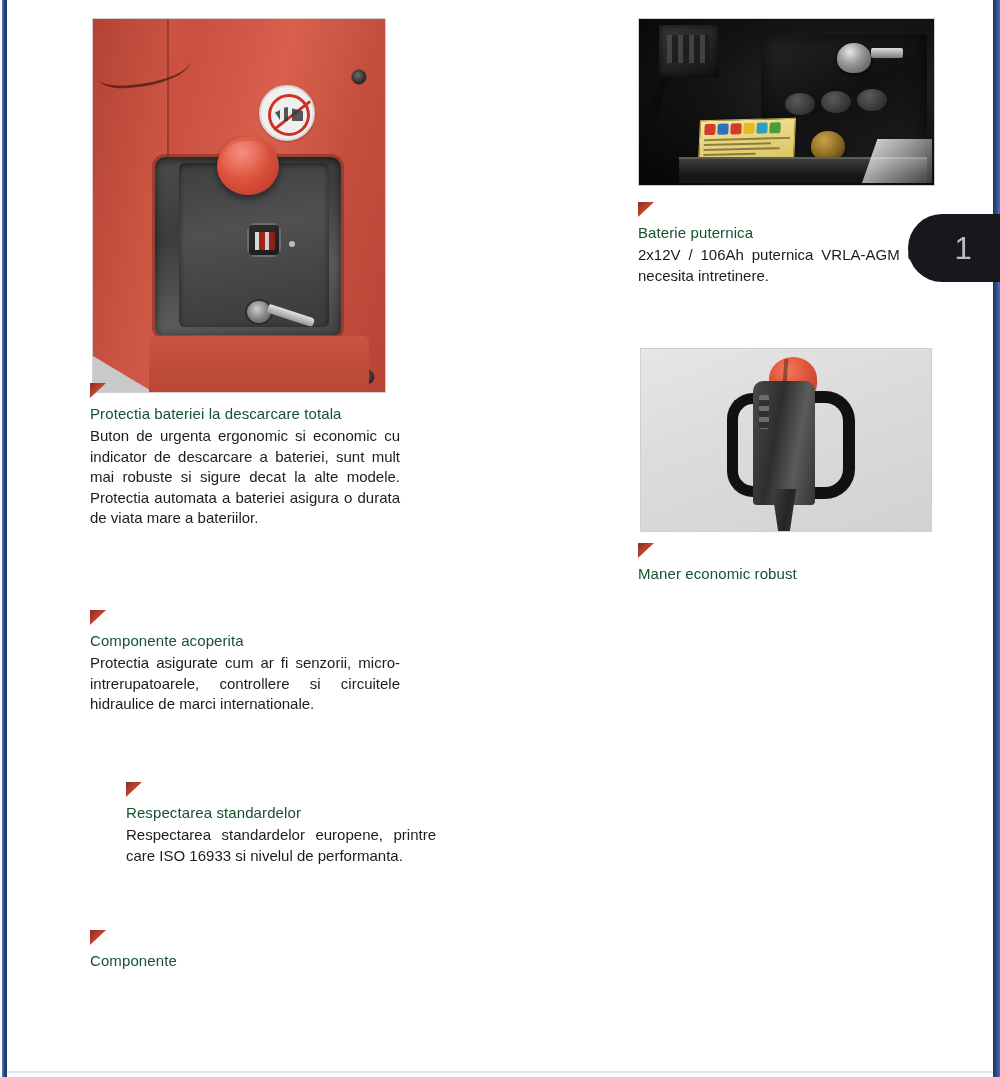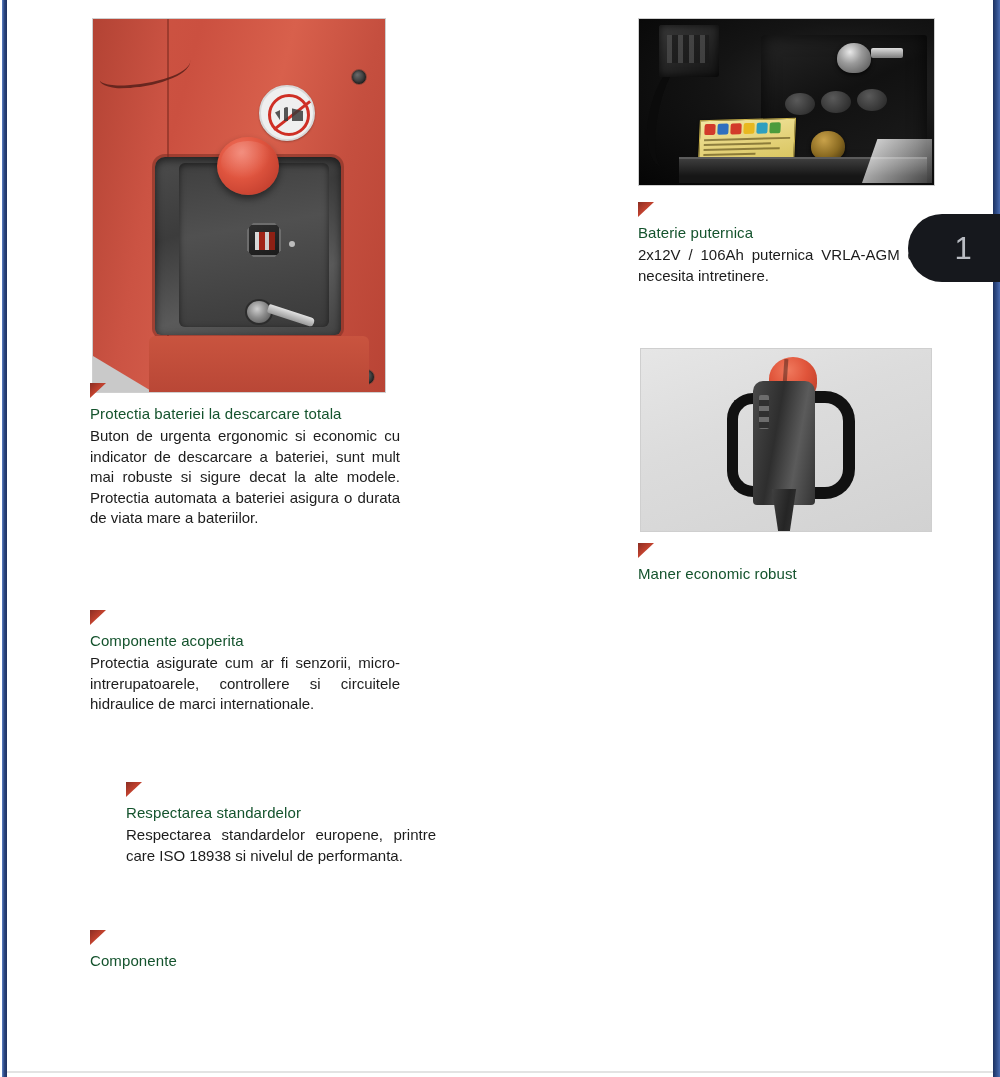--- a/index.html
+++ b/index.html
@@ -420,21 +420,21 @@
 
   <div class="feature" style="left:90px; top:610px;">
     <div class="marker"></div>
     <div class="feat-title">Componente acoperita</div>
     <div class="feat-body">Protectia asigurate cum ar fi senzorii, micro-intrerupatoarele, controllere si circuitele hidraulice de marci internationale.</div>
   </div>
 
   <div class="feature" style="left:78px; top:782px;margin-left:48px;">
     <div class="marker"></div>
     <div class="feat-title">Respectarea standardelor</div>
-    <div class="feat-body">Respectarea standardelor europene, printre care ISO 18938 si nivelul de performanta.</div>
+    <div class="feat-body">Respectarea standardelor europene, printre care ISO 16933 si nivelul de performanta.</div>
   </div>
 
   <div class="feature" style="left:90px; top:930px;">
     <div class="marker"></div>
     <div class="feat-title">Componente</div>
   </div>
 
   <div class="photo photo-battery">
     <div class="bat-bg"></div>
     <div class="bat-cable"></div>

